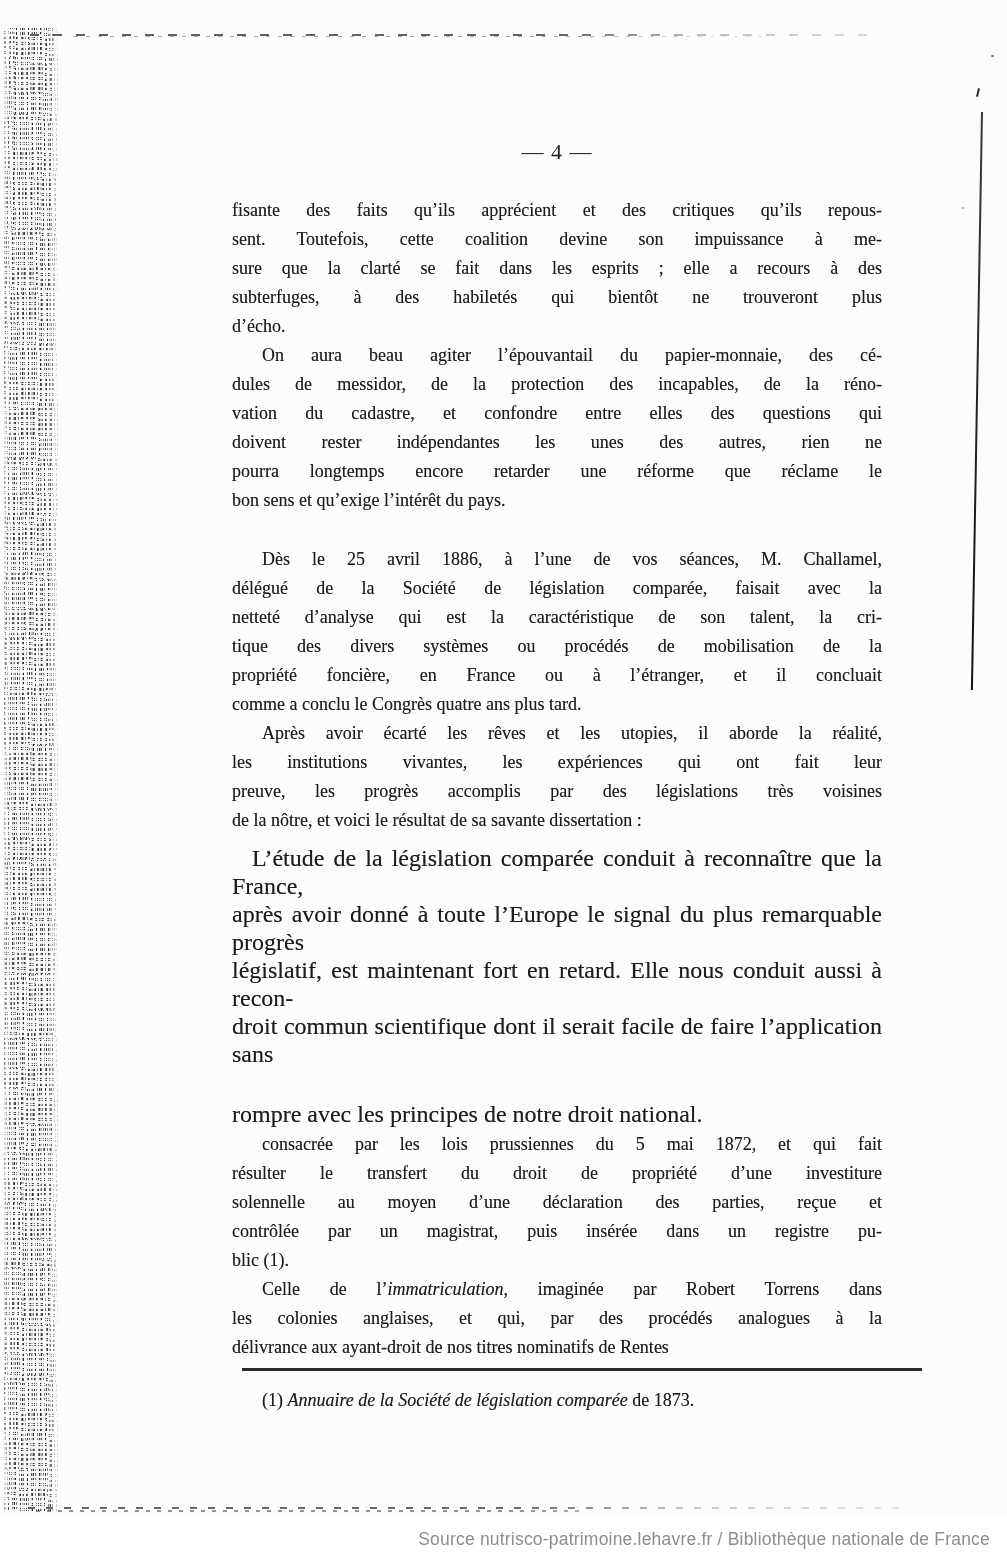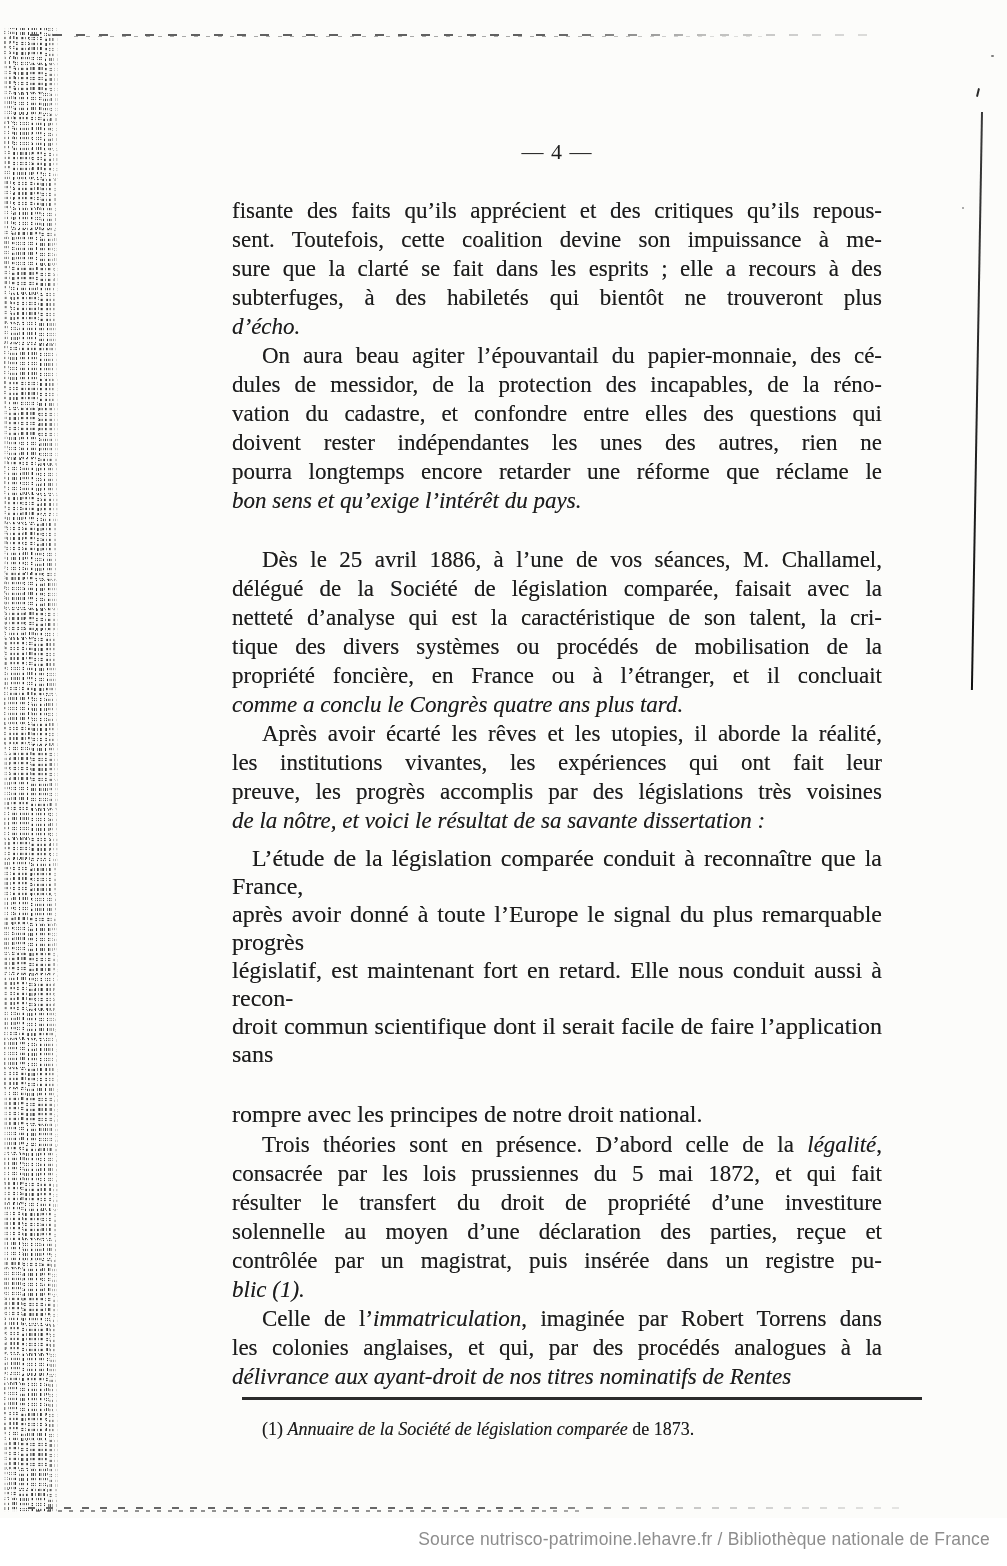--- a/index.html
+++ b/index.html
@@ -49,22 +49,22 @@
   .speck{position:absolute;background:#2a2a2a;border-radius:1px;}
   .s1{left:977px;top:88px;width:2px;height:9px;transform:rotate(14deg);}
   .s2{left:991px;top:55px;width:3px;height:2px;opacity:.6;}
   .s3{left:962px;top:207px;width:2px;height:2px;opacity:.5;}
   
   .page-number{
     position:absolute;top:139px;left:232px;width:650px;
     text-align:center;font-size:22px;letter-spacing:1px;
   }
   .column{position:absolute;left:232px;top:196px;width:650px;text-shadow:0 0 .5px rgba(20,20,20,.5);}
-  .para .line{font-size:23px;line-height:29px;text-align:justify;text-align-last:justify;}
-  .para .line.last{text-align-last:left;font-style:italic;}
+  .para .line{font-size:18px;line-height:29px;text-align:justify;text-align-last:justify;}
+  .para .line.last{text-align-last:left;}
   .para.indent .line:first-child{text-indent:30px;}
   .quote .line{font-size:24px;line-height:28px;text-align:justify;text-align-last:justify;}
   .quote .line.last{text-align-last:left;margin-top:32px;}
   .quote.indent .line:first-child{text-indent:20px;}
   .it{font-style:italic;}
   .gap30{height:30px;}.gap9{height:9px;}.gap2{height:2px;}
   .rule{margin:6px 0 0 10px;width:680px;height:3px;background:#2b2b2b;}
   .footnote{margin-top:17px;padding-left:30px;}
   .footnote .line{font-size:18px;line-height:24px;text-align:left;text-align-last:left;}
   
@@ -123,21 +123,20 @@
     <div class="gap9"></div>
     <div class="quote indent">
         <div class="line"><span>L’étude de la législation comparée conduit à reconnaître que la France,</span></div>
         <div class="line"><span>après avoir donné à toute l’Europe le signal du plus remarquable progrès</span></div>
         <div class="line"><span>législatif, est maintenant fort en retard. Elle nous conduit aussi à recon-</span></div>
         <div class="line"><span>droit commun scientifique dont il serait facile de faire l’application sans</span></div>
         <div class="line last"><span>rompre avec les principes de notre droit national.</span></div>
       </div>
     <div class="gap2"></div>
     <div class="para indent">
-        <div class="line"><span>Trois théories sont en présence. D’abord celle de la </span><span class="it">légalité</span><span>,</span></div>
         <div class="line"><span>consacrée par les lois prussiennes du 5 mai 1872, et qui fait</span></div>
         <div class="line"><span>résulter le transfert du droit de propriété d’une investiture</span></div>
         <div class="line"><span>solennelle au moyen d’une déclaration des parties, reçue et</span></div>
         <div class="line"><span>contrôlée par un magistrat, puis insérée dans un registre pu-</span></div>
         <div class="line last"><span>blic (1).</span></div>
       </div>
     <div class="para indent">
         <div class="line"><span>Celle de l’</span><span class="it">immatriculation</span><span>, imaginée par Robert Torrens dans</span></div>
         <div class="line"><span>les colonies anglaises, et qui, par des procédés analogues à la</span></div>
         <div class="line last"><span>délivrance aux ayant-droit de nos titres nominatifs de Rentes</span></div>

